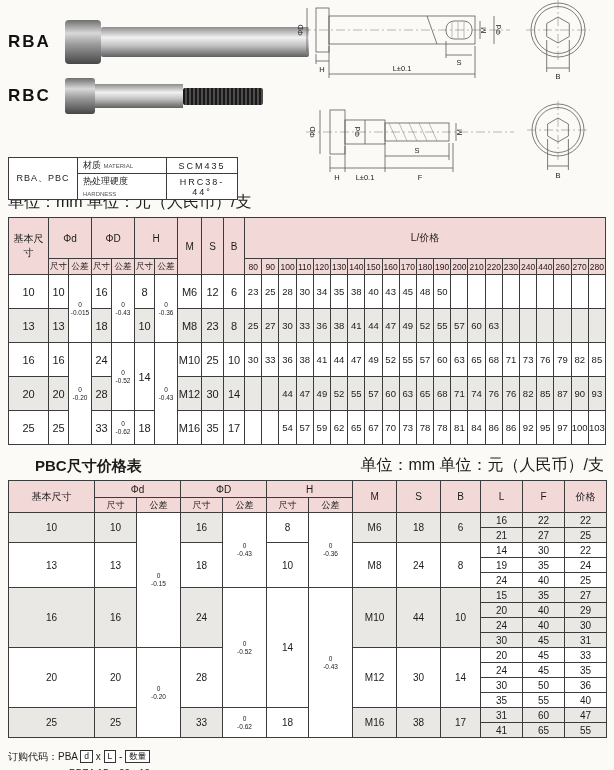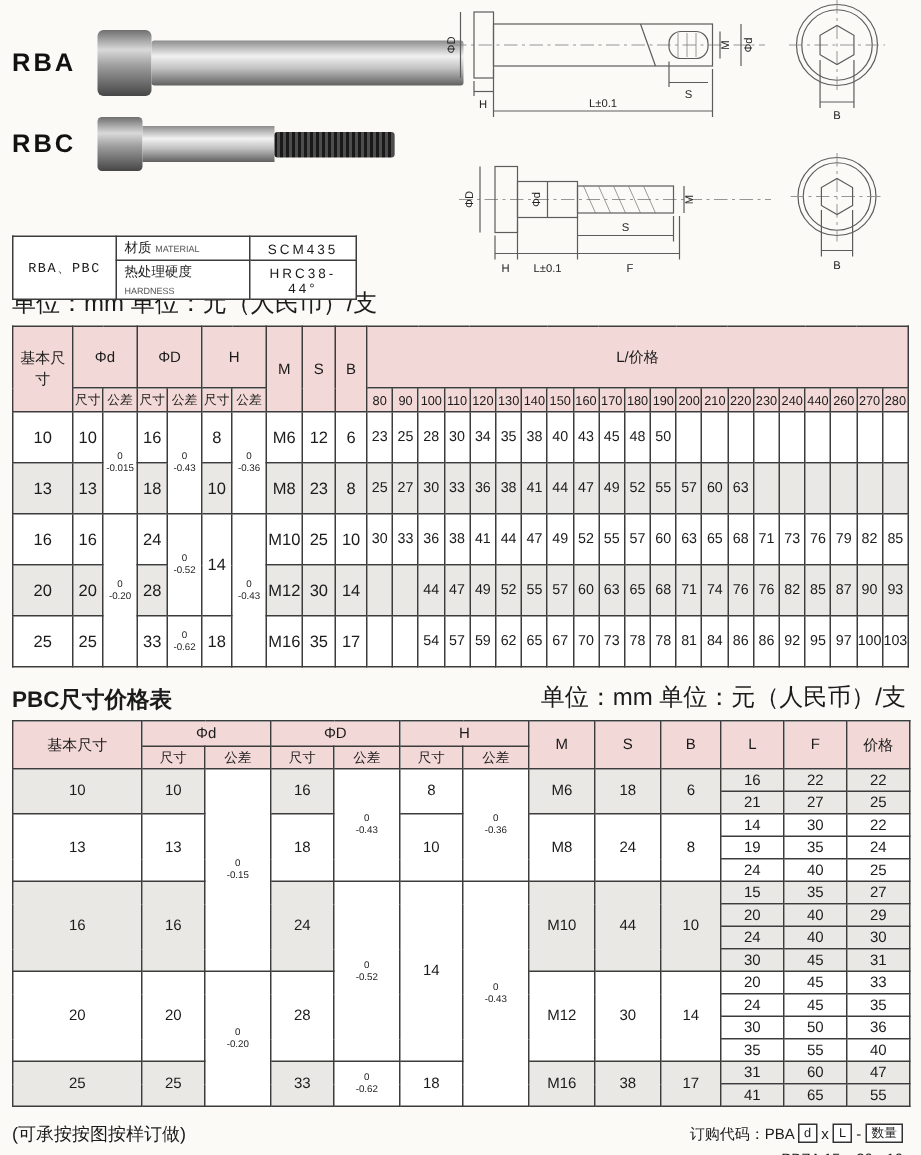--- a/index.html
+++ b/index.html
@@ -23,21 +23,21 @@
     background:linear-gradient(180deg,#8d8d8d,#f1f1f1 35%,#c2c2c2 62%,#606060);}
   .head-rbc{width:30px;height:36px;border-radius:3px;
     background:linear-gradient(180deg,#6f6f6f,#d9d9d9 30%,#9c9c9c 55%,#464646);}
   .shaft-rbc{width:88px;height:24px;
     background:linear-gradient(180deg,#8d8d8d,#f1f1f1 35%,#c2c2c2 62%,#606060);}
   .thread-rbc{width:80px;height:17px;border-radius:2px;
     background:repeating-linear-gradient(90deg,#191919 0 2px,#4d4d4d 2px 4px);}
 
   table.mat{position:absolute;left:8px;top:157px;border-collapse:collapse;background:#fff;}
   table.mat td{border:1px solid #3c3c3c;font-size:9px;padding:1px 5px;}
-  td.mp{font-size:12px;text-align:center;width:58px;letter-spacing:1px;font-family:Liberation Mono, monospace;}
+  td.mp{font-size:12px;text-align:center;width:58px;letter-spacing:1px;}
   .men{font-size:6px;color:#555;}
   td.ml{width:78px;}
   td.mv{width:60px;text-align:center;letter-spacing:2px;}
 
   .drawings{position:absolute;right:0;top:0;width:318px;height:192px;}
   .draw line,.draw rect,.draw circle,.draw polygon{fill:none;stroke:#5c5c5c;stroke-width:0.8;}
   .draw .cl{stroke-dasharray:9 3 2 3;stroke-width:0.6;stroke:#8a8a8a;}
   .draw .hatch{stroke-width:0.5;stroke:#7a7a7a;}
   .draw text{font-size:7.5px;fill:#222;stroke:none;font-family:"Liberation Sans",sans-serif;}
 
@@ -464,21 +464,21 @@
           <td class="price-cell">86</td>
           <td class="price-cell">92</td>
           <td class="price-cell">95</td>
           <td class="price-cell">97</td>
           <td class="price-cell">100</td>
           <td class="price-cell">103</td>
         </tr>
       </tbody>
   </table>
 
-  <div class="sec" style="margin-top:10px;">
+  <div class="sec" style="margin-top:10px;margin-left:27px;">
     <div class="ttl">PBC尺寸价格表</div>
     <div class="unit">单位：mm 单位：元（人民币）/支</div>
   </div>
   <table class="price" id="pbc-table">
     <colgroup>
         <col style="width: 86px;">
         <col style="width: 42px;">
         <col style="width: 44px;">
         <col style="width: 42px;">
         <col style="width: 44px;">
@@ -662,21 +662,20 @@
         </tr>
         <tr class="g">
           <td>41</td>
           <td>65</td>
           <td>55</td>
         </tr>
       </tbody>
   </table>
 
   <div class="footer">
-    <div class="note">(可承按按图按样订做)</div>
     <div class="order">
       <div>
         <span>订购代码：PBA</span>
         <span class="box">d</span>
         <span>x</span>
         <span class="box">L</span>
         <span>-</span>
         <span class="box">数量</span>
       </div>
       <div>PBZA 15 x 80 - 10</div>

